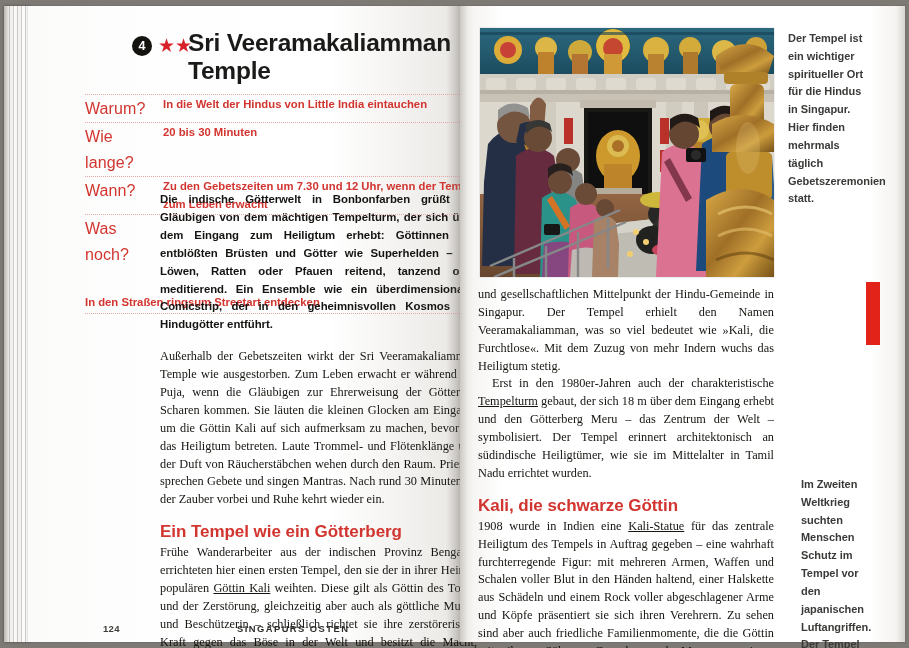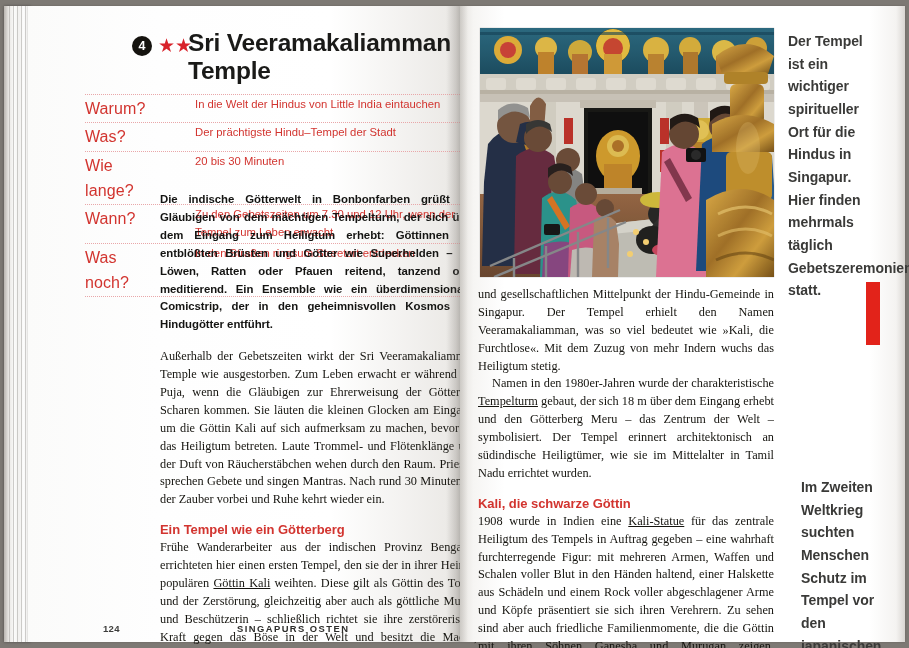--- a/index.html
+++ b/index.html
@@ -62,68 +62,68 @@
     letter-spacing:-0.2px; line-height:1.14;
   }
 
   
   .facts { position:absolute; left:57px; top:88px; width:395px; }
   .fact-row {
     display:flex; align-items:flex-start;
     border-top:1px dotted #e9a7a9;
     padding-top:1px; padding-bottom:1px;
   }
-  .fact-row:last-child { border-bottom:1px dotted #e9a7a9; }
+  .fact-row:last-child { border-bottom:1px dotted #e9a7a9;flex-direction:column; }
   .fact-q {
     width:78px; flex:0 0 78px;
     color:#d2342f; font-size:16px; font-weight:normal;
     line-height:1.58; letter-spacing:.1px;
   }
   .fact-a {
-    flex:1; color:#d2342f; font-size:11.3px; font-weight:normal;
-    line-height:1.58; letter-spacing:0px;margin-left:32px;
+    flex:1; color:#d2342f; font-size:11.3px; font-weight:bold;
+    line-height:1.58; letter-spacing:0px;
   }
 
   
   .col-left-body {
     position:absolute; left:132px; top:185px; width:317px;
   }
   .para-sans {
     font-family:"Liberation Sans", sans-serif;
     font-size:11.4px; font-weight:bold; color:#141412;
     line-height:1.57; text-align:justify; letter-spacing:-.05px;
   }
   .para-serif {
     font-family:"Liberation Serif", serif;
     font-size:12.3px; color:#15140f;
     line-height:1.455; text-align:justify;
   }
   .para-serif + .para-serif { text-indent:14px; }
   .sub-head {
     font-family:"Liberation Sans", sans-serif;
-    font-size:13px; font-weight:bold; color:#d2342f;
+    font-size:17px; font-weight:bold; color:#d2342f;
     margin-bottom:2px; letter-spacing:-.05px;
   }
   .gap-lg { height:14px; }
   .gap-md { height:13px; }
   u.kw { text-underline-offset:1px; }
 
   
   .photo {
     position:absolute; left:480px; top:28px; width:294px; height:249px;
     overflow:hidden; background:#2a2018;
     box-shadow:0 0 1px rgba(0,0,0,.4);
   }
   .photo svg { display:block; width:100%; height:100%; }
   .col-right-body { position:absolute; left:478px; top:286px; width:296px; }
 
   
   .margin-note {
     position:absolute; width:78px;
-    font-size:14px; font-weight:bold; color:#3a3a38;
+    font-size:11px; font-weight:bold; color:#3a3a38;
     line-height:1.62; letter-spacing:-.05px;
   }
   .note-top { left:788px; top:30px; }
   .note-bottom { left:788px; top:476px;margin-left:13px; }
 
   
   .edge-tab {
     position:absolute; left:866px; top:282px; width:14px; height:63px;
     background:#e2231a;
   }
@@ -157,24 +157,20 @@
       <div class="num-badge">4</div>
       <div class="stars">★★</div>
     </div>
 
     <h1 class="title">Sri Veeramakaliamman Temple</h1>
 
     <div class="facts">
       <div class="fact-row">
         <div class="fact-q">Warum?</div>
         <div class="fact-a">In die Welt der Hindus von Little India eintauchen</div>
-      </div>
-      <div class="fact-row">
-        <div class="fact-q">Was?</div>
-        <div class="fact-a">Der prächtigste Hindu–Tempel der Stadt</div>
       </div>
       <div class="fact-row">
         <div class="fact-q">Wie lange?</div>
         <div class="fact-a">20 bis 30 Minuten</div>
       </div>
       <div class="fact-row">
         <div class="fact-q">Wann?</div>
         <div class="fact-a">Zu den Gebetszeiten um 7.30 und 12 Uhr, wenn der Tempel zum Leben erwacht</div>
       </div>
       <div class="fact-row">
@@ -377,21 +373,21 @@
       <path d="M236 232 q30 -14 58 0" stroke="#6d4a14" stroke-width="3" fill="none" opacity=".6"></path>
       <ellipse cx="268" cy="120" rx="12" ry="26" fill="#f2d583" opacity=".25"></ellipse>
 
       <rect width="294" height="249" fill="none"></rect>
       <rect x="0" y="0" width="294" height="249" fill="#000" opacity="0.05"></rect>
     </svg>
   </div>
 
   <div class="col-right-body">
     <p class="para-serif" style="text-indent:0">und gesellschaftlichen Mittelpunkt der Hindu-Gemeinde in Singapur. Der Tempel erhielt den Namen Veeramakaliamman, was so viel bedeutet wie »Kali, die Furchtlose«. Mit dem Zuzug von mehr Indern wuchs das Heiligtum stetig.</p>
-    <p class="para-serif"><span>Namen in den 1980er-Jahren wurde der charakteristische </span><u class="kw">Tempelturm</u><span> gebaut, der sich 18 m über dem Eingang erhebt und den Götterberg Meru – das Zentrum der Welt – symbolisiert. Der Tempel erinnert architektonisch an südindische Heiligtümer, wie sie im Mittelalter in Tamil Nadu errichtet wurden.</span></p>
+    <p class="para-serif"><span>Erst in den 1980er-Jahren auch der charakteristische </span><u class="kw">Tempelturm</u><span> gebaut, der sich 18 m über dem Eingang erhebt und den Götterberg Meru – das Zentrum der Welt – symbolisiert. Der Tempel erinnert architektonisch an südindische Heiligtümer, wie sie im Mittelalter in Tamil Nadu errichtet wurden.</span></p>
     <div class="gap-md"></div>
     <h2 class="sub-head">Kali, die schwarze Göttin</h2>
     <p class="para-serif" style="text-indent:0"><span>1908 wurde in Indien eine </span><u class="kw">Kali-Statue</u><span> für das zentrale Heiligtum des Tempels in Auftrag gegeben – eine wahrhaft furchterregende Figur: mit mehreren Armen, Waffen und Schalen voller Blut in den Händen haltend, einer Halskette aus Schädeln und einem Rock voller abgeschlagener Arme und Köpfe präsentiert sie sich ihren Verehrern. Zu sehen sind aber auch friedliche Familienmomente, die die Göttin mit ihren Söhnen Ganesha und Murugan zeigen. Schließlich haben die Hindugötter wie die Götter der alten Griechen Ehefrauen, Ehemänner und Kinder und führen auch ein irdisches Leben.</span></p>
   </div>
 
   <div class="margin-note note-top">Der Tempel ist ein wichtiger spiritueller Ort für die Hindus in Singapur. Hier finden mehrmals täglich Gebetszeremonien statt.</div>
   <div class="margin-note note-bottom">Im Zweiten Weltkrieg suchten Menschen Schutz im Tempel vor den japanischen Luftangriffen. Der Tempel blieb verschont.</div>
 
   <div class="edge-tab"></div>
 

